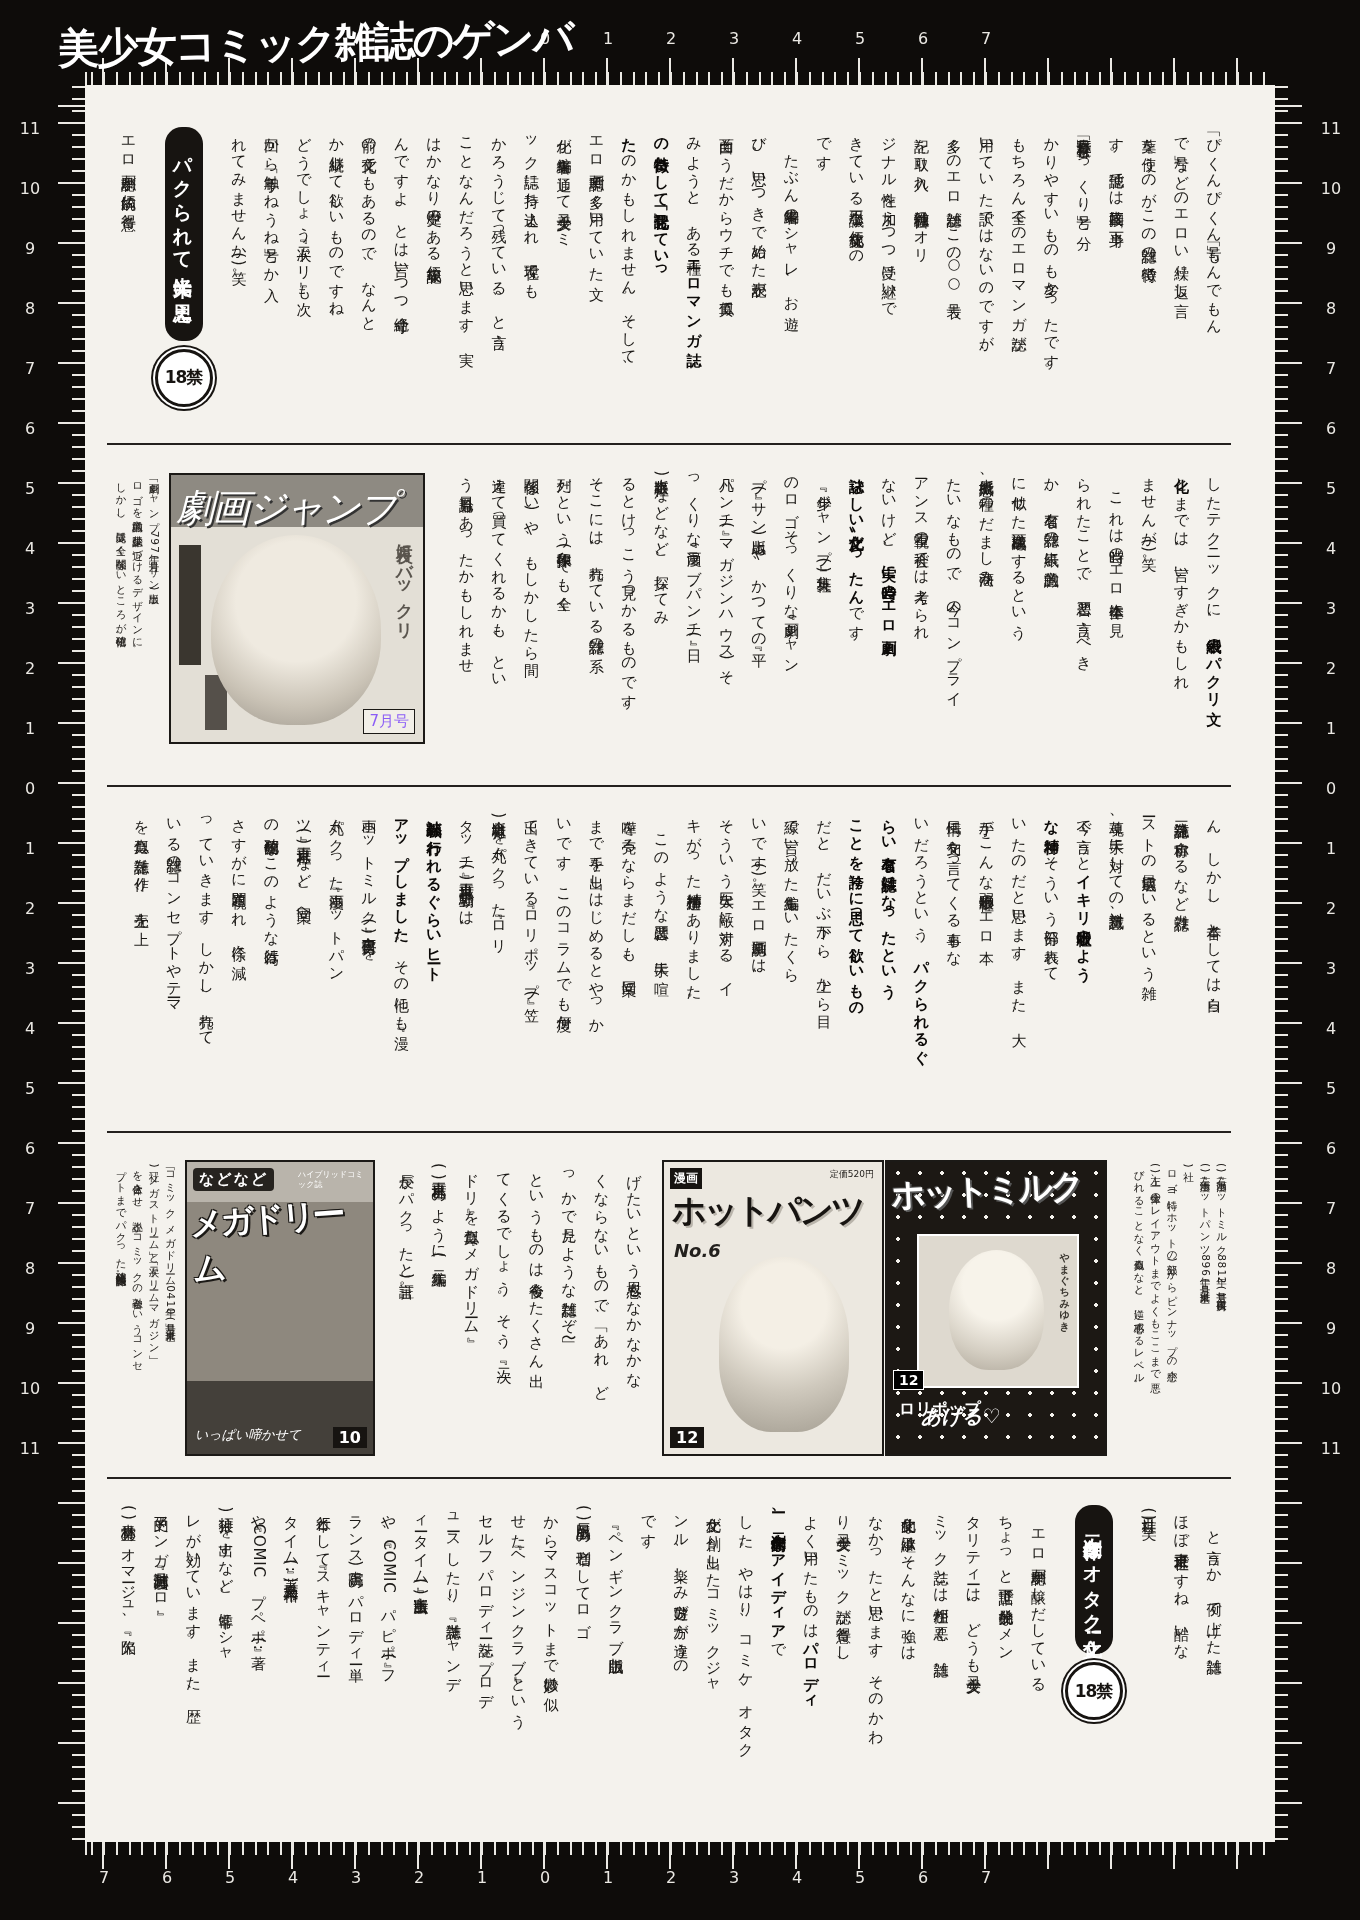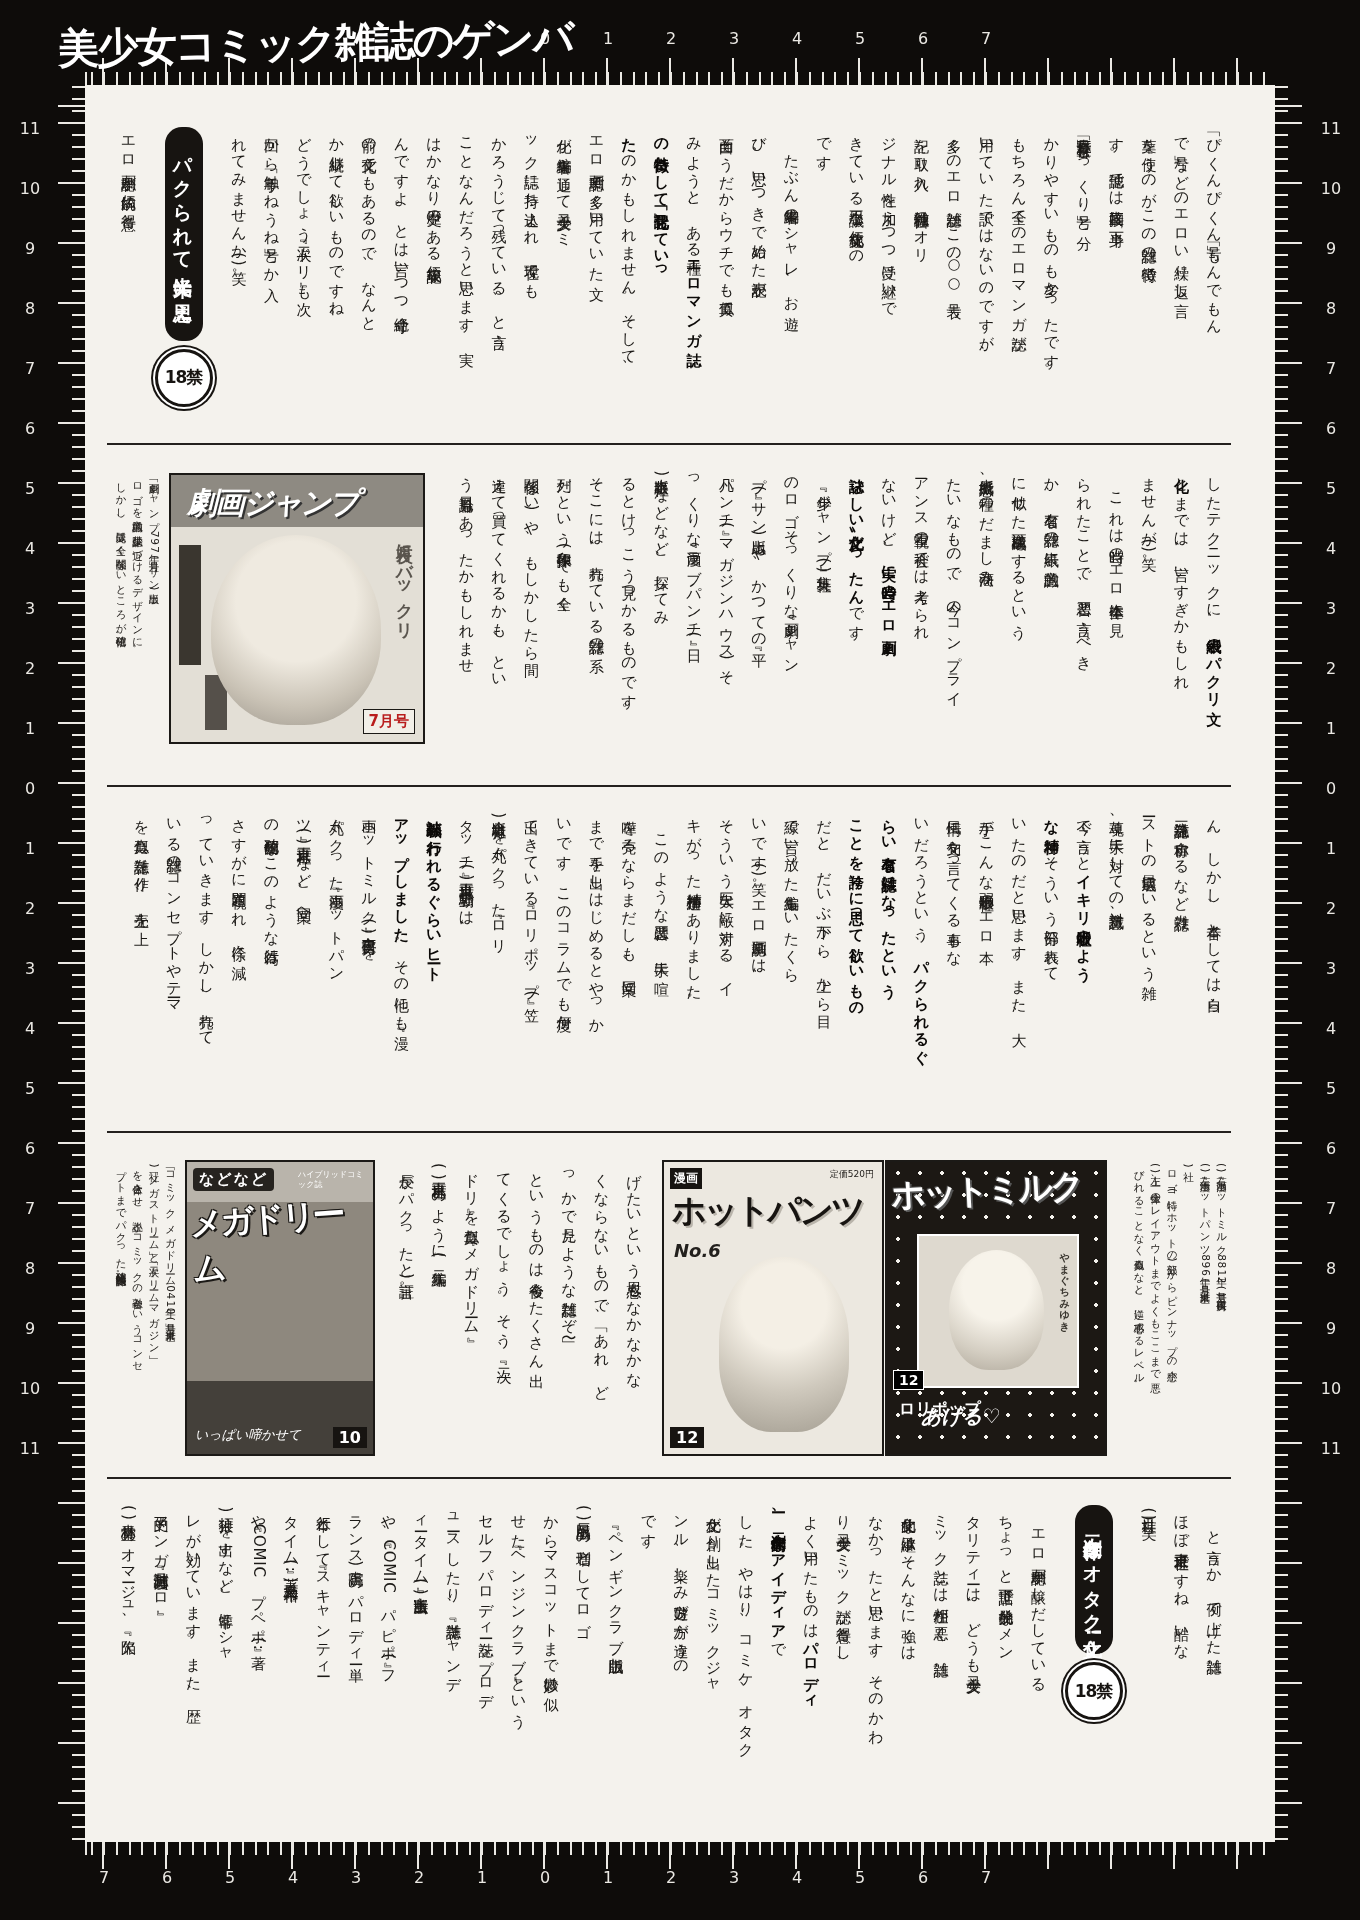--- a/index.html
+++ b/index.html
@@ -28,26 +28,26 @@
   .badge-bar{writing-mode:vertical-rl;background:#171411;color:#fff;border-radius:17px;
              font-size:19px;font-weight:700;padding:16px 6px;letter-spacing:2px;}
   .badge-mark{width:52px;height:52px;border-radius:50%;background:#fff;border:3px solid #171411;
               box-shadow:0 0 0 2px #fff,0 0 0 4px #171411;display:flex;align-items:center;
               justify-content:center;margin-top:8px;font-weight:800;color:#171411;
               font-size:17px;letter-spacing:-1px;}
   
   .cover{position:absolute;border:2px solid #1b1916;overflow:hidden;background:#cbc7bf;}
   .cover-gj{left:84px;top:388px;width:252px;height:267px;
             background:linear-gradient(180deg,#8e8a82 0 52px,#e3dfd6 52px 100%);}
-  .gj-logo{position:absolute;left:16px;top:8px;color:#fff;font-weight:700;font-size:30px;
+  .gj-logo{position:absolute;left:5px;top:8px;color:#fff;font-weight:400;font-size:38px;
            letter-spacing:-2px;font-style:italic;text-shadow:2px 2px 0 #333;}
   .gj-face{position:absolute;left:40px;top:60px;width:170px;height:190px;border-radius:50% 50% 45% 45%;
            background:radial-gradient(circle at 50% 35%,#efeae0 0 40%,#c9c2b5 70%,#9a948a 100%);}
   .gj-side{position:absolute;right:6px;top:58px;color:#5a554e;font-weight:700;font-size:17px;}
-  .gj-issue{position:absolute;right:8px;bottom:8px;background:#f2efe8;color:#b91c1c;font-weight:700;
+  .gj-issue{position:absolute;right:8px;bottom:8px;background:#f2efe8;color:#8b5cf6;font-weight:400;
             font-size:15px;padding:2px 5px;border:1px solid #1b1916;}
   .gj-strip{position:absolute;left:8px;width:22px;background:#3a362f;}
   .gj-strip.s1{top:70px;height:120px;}
   .gj-strip.s2{top:200px;height:55px;left:34px;background:#55504a;}
   .cover-md{left:100px;top:1075px;width:186px;height:292px;
             background:linear-gradient(180deg,#b9b4ab 0 40px,#8e887e 40px 75%,#44403a 75% 100%);}
   .md-kicker{position:absolute;left:6px;top:6px;background:#26231f;color:#fff;font-weight:800;
              font-size:15px;padding:2px 6px;border-radius:4px;letter-spacing:2px;}
   .md-note{position:absolute;right:5px;top:8px;color:#fff;font-size:8px;width:70px;line-height:1.3;}
   .md-logo{position:absolute;left:4px;top:34px;color:#fff;font-weight:900;font-size:33px;

